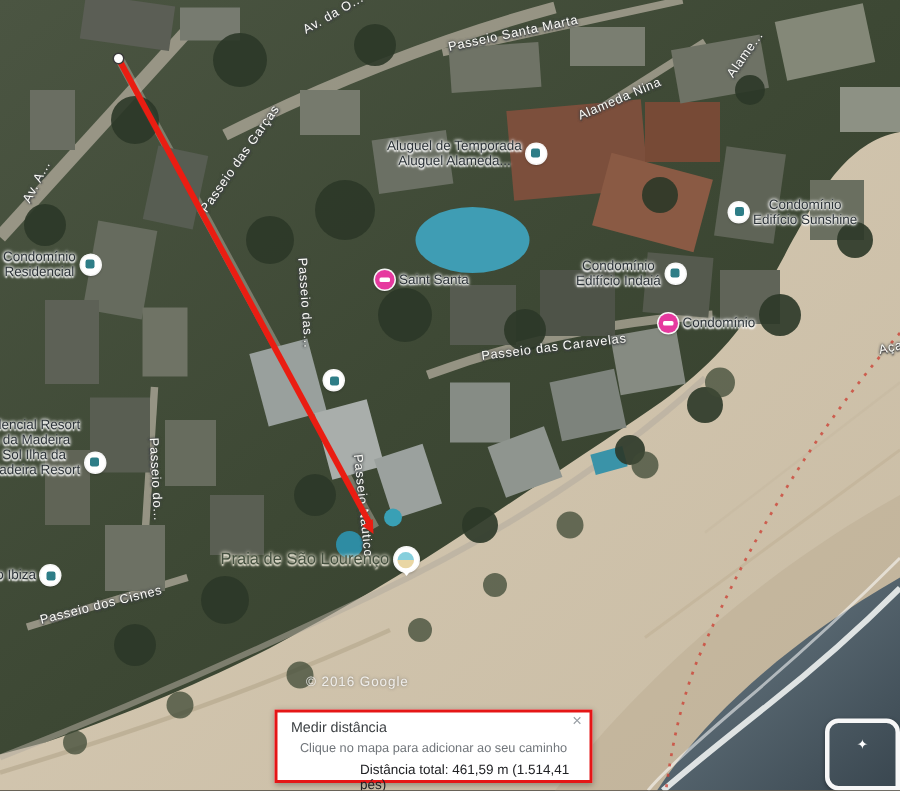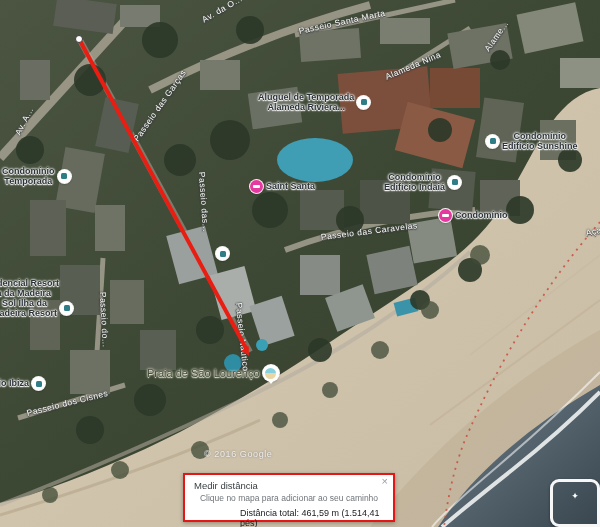--- a/index.html
+++ b/index.html
@@ -8,21 +8,21 @@
   #terrain,#overlay{position:absolute;left:0;top:0;}
   #overlay{z-index:4;pointer-events:none;}
   #labels{position:absolute;left:0;top:0;width:600px;height:527px;z-index:3;}
 
   .lbl{position:absolute;display:flex;align-items:center;gap:3px;
        white-space:nowrap;transform-origin:0 50%;line-height:1.2;}
   .lbl .lines{text-align:center;}
   .lbl .lines div{line-height:1.15;}
   .lbl.street{font-size:8.5px;letter-spacing:.5px;color:#fbfbf6;font-weight:500;
        text-shadow:0 0 2px #43474a,0 0 2px #43474a,0 1px 1px #3a3d40;}
-  .lbl.poi{font-size:9px;font-weight:700;color:#2c3338;
+  .lbl.poi{font-size:9px;font-weight:400;color:#2c3338;
        text-shadow:0 0 2px #fff,0 0 2px #fff,0 0 3px #fff,0 1px 1px #fff;}
   .lbl.beach{font-size:11px;font-weight:500;color:#44503f;
        text-shadow:0 0 2px #f4efdf,0 0 3px #f4efdf,0 1px 1px #f4efdf;}
 
   .poi-icon{flex:0 0 auto;width:13px;height:13px;border-radius:50%;
        display:flex;align-items:center;justify-content:center;
        box-shadow:0 0 0 1px rgba(255,255,255,.95),0 1px 2px rgba(0,0,0,.5);}
   .poi-icon.building{background:#fff;}
   .poi-icon.building::after{content:"";width:6px;height:6px;border-radius:1.5px;background:#2e7d87;}
   .poi-icon.lodging{background:#e6399f;}
@@ -235,21 +235,21 @@
         </div>
       </div>
       <div class="lbl street" style="left: 586px; top: 229px; transform: rotate(-12deg);">
         <div class="lines">
           <div>Açaí...</div>
         </div>
       </div>
       <div class="lbl poi" style="left: 258px; top: 92px;">
         <div class="lines">
           <div>Aluguel de Temporada</div>
-          <div>Alameda Riviera...</div>
+          <div>Aluguel Alameda...</div>
         </div>
         <span class="poi-icon building"></span>
       </div>
       <div class="lbl poi" style="left: 250px; top: 180px;">
         <span class="poi-icon lodging"></span>
         <div class="lines">
           <div>Saint Santa</div>
         </div>
       </div>
       <div class="lbl poi" style="left: 384px; top: 172px;">
@@ -268,21 +268,21 @@
       <div class="lbl poi" style="left: 486px; top: 131px;">
         <span class="poi-icon building"></span>
         <div class="lines">
           <div>Condomínio</div>
           <div>Edifício Sunshine</div>
         </div>
       </div>
       <div class="lbl poi" style="left: 2px; top: 166px;">
         <div class="lines">
           <div>Condomínio</div>
-          <div>Temporada</div>
+          <div>Residencial</div>
         </div>
         <span class="poi-icon building"></span>
       </div>
       <div class="lbl poi" style="left: 216px; top: 247px;">
         <span class="poi-icon building"></span>
       </div>
       <div class="lbl poi" style="left: -22px; top: 278px;">
         <div class="lines">
           <div>Residencial Resort</div>
           <div>Ilha da Madeira</div>

